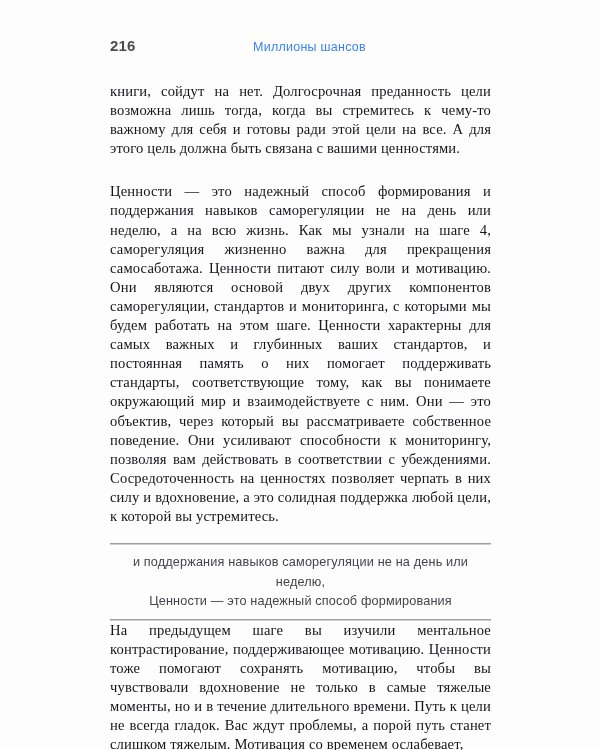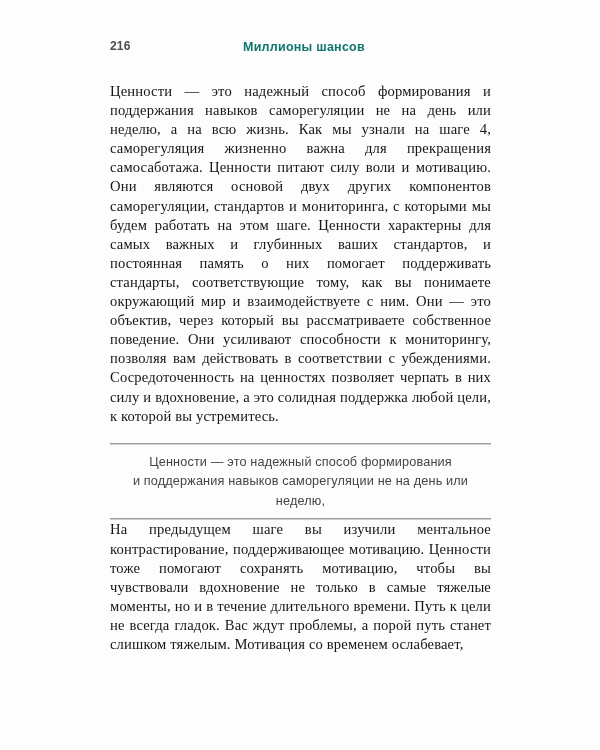--- a/index.html
+++ b/index.html
@@ -31,33 +31,33 @@
     top: 36px;
     width: 380px;
     height: 24px;
     font-family: "Liberation Sans", "DejaVu Sans", sans-serif;
     display: block;
   }
   .folio {
     position: absolute;
     left: 0;
     top: 0;
-    font-size: 12px;
+    font-size: 15px;
     font-weight: 700;
     color: #4b4b4b;
     letter-spacing: 0.2px;
     line-height: 20px;
   }
   .running-title {
     position: absolute;
-    left: 133px;
+    left: 143px;
     top: 1px;
     font-size: 12.5px;
-    font-weight: 700;
-    color: #0f766e;
+    font-weight: 400;
+    color: #3b82f6;
     letter-spacing: 0.25px;
     line-height: 20px;
     white-space: nowrap;
   }
 
   
   .text-column {
     position: absolute;
     left: 110px;
     top: 82px;
@@ -111,28 +111,29 @@
 
 <div class="page">
 
   <div class="running-header">
     <span class="folio">216</span>
     <span class="running-title">Миллионы шансов</span>
   </div>
 
   <div class="text-column">
 
+    <p class="body-par">книги, сойдут на нет. Долгосрочная преданность цели возможна лишь тогда, когда вы стремитесь к чему-то важному для себя и готовы ради этой цели на все. А для этого цель должна быть связана с вашими ценностями.</p>
 
     <p class="body-par par-gap-before-quote">Ценности — это надежный способ формирования и поддержания навыков саморегуляции не на день или неделю, а на всю жизнь. Как мы узнали на шаге 4, саморегуляция жизненно важна для прекращения самосаботажа. Ценности питают силу воли и мотивацию. Они являются основой двух других компонентов саморегуляции, стандартов и мониторинга, с которыми мы будем работать на этом шаге. Ценности характерны для самых важных и глубинных ваших стандартов, и постоянная память о них помогает поддерживать стандарты, соответствующие тому, как вы понимаете окружающий мир и взаимодействуете с ним. Они — это объектив, через который вы рассматриваете собственное поведение. Они усиливают способности к мониторингу, позволяя вам действовать в соответствии с убеждениями. Сосредоточенность на ценностях позволяет черпать в них силу и вдохновение, а это солидная поддержка любой цели, к которой вы устремитесь.</p>
 
     <div class="pullquote">
       <div class="rule"></div>
       <div class="pullquote-body">
+        <span class="pullquote-line">и поддержания навыков саморегуляции не на день или неделю,</span>
         <span class="pullquote-line">Ценности — это надежный способ формирования</span>
-        <span class="pullquote-line">и поддержания навыков саморегуляции не на день или неделю,</span>
       </div>
       <div class="rule"></div>
     </div>
 
     <p class="body-par after-quote">На предыдущем шаге вы изучили ментальное контрастирование, поддерживающее мотивацию. Ценности тоже помогают сохранять мотивацию, чтобы вы чувствовали вдохновение не только в самые тяжелые моменты, но и в течение длительного времени. Путь к цели не всегда гладок. Вас ждут проблемы, а порой путь станет слишком тяжелым. Мотивация со временем ослабевает,</p>
 
   </div>
 
 </div>
 

